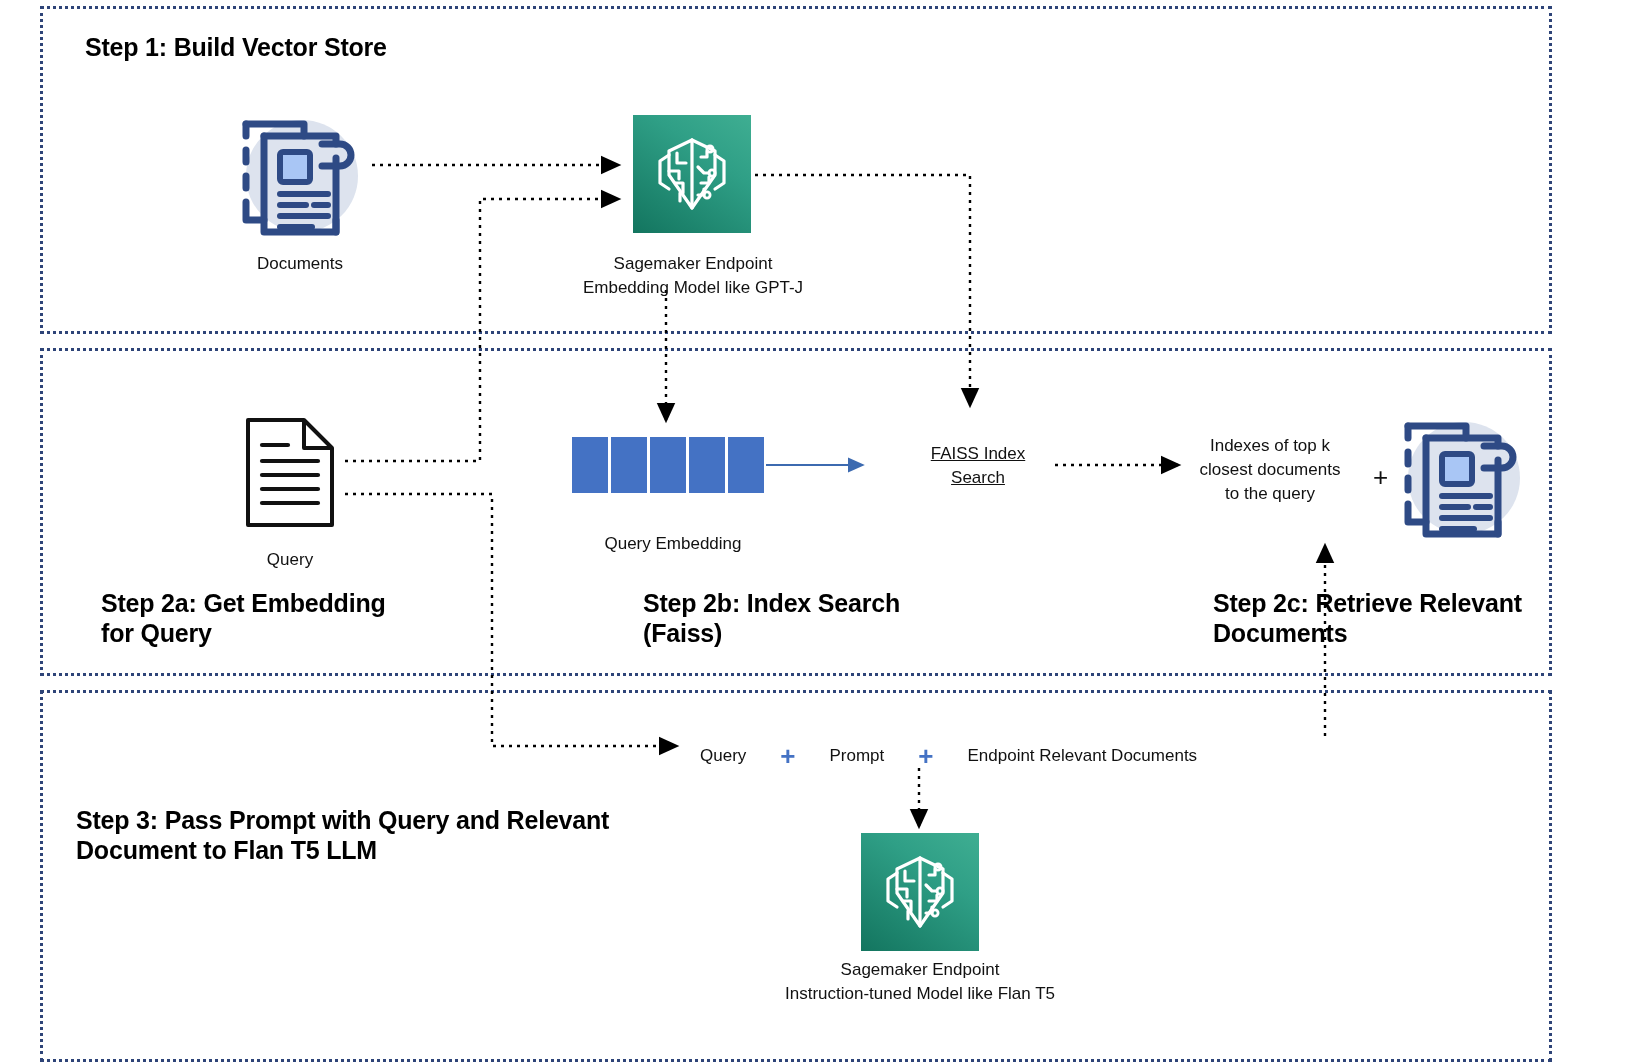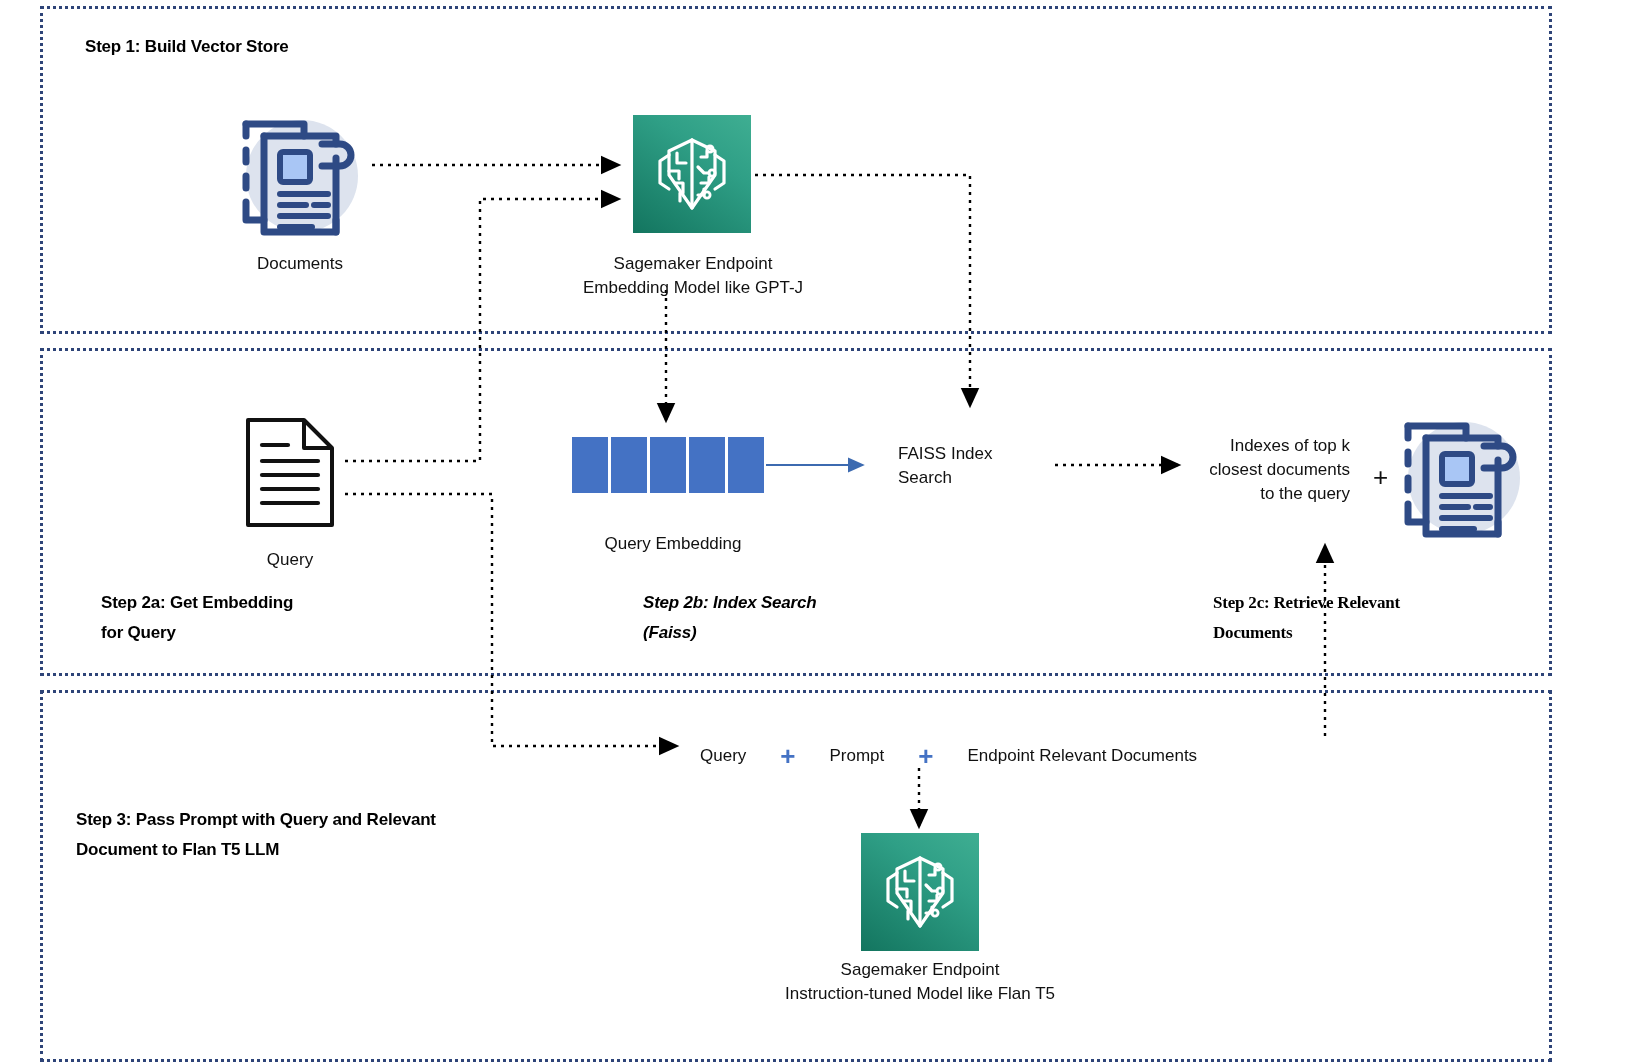--- a/index.html
+++ b/index.html
@@ -4,26 +4,26 @@
 <style>
   html,body{margin:0;padding:0;background:#ffffff;}
   body{width:1634px;height:1063px;position:relative;
        font-family:"Liberation Sans","DejaVu Sans",sans-serif;
        color:#0d0d0d;overflow:hidden;}
   .panel{position:absolute;border:3px dotted #2e4478;background:transparent;}
   #panel-step1{left:40px;top:6px;width:1506px;height:322px;}
   #panel-step2{left:40px;top:348px;width:1506px;height:322px;}
   #panel-step3{left:40px;top:690px;width:1506px;height:366px;}
 
-  .step-title{position:absolute;font-weight:bold;font-size:17px;line-height:30px;
+  .step-title{position:absolute;font-weight:bold;font-size:25px;line-height:30px;
               letter-spacing:-0.2px;white-space:pre-line;color:#000;}
   #title-step1{left:85px;top:32px;}
   #title-step2a{left:85px;top:588px;margin-left:16px;}
-  #title-step2b{left:643px;top:588px;font-style:italic;}
-  #title-step2c{left:1213px;top:588px;font-family:Liberation Serif, serif;}
+  #title-step2b{left:643px;top:588px;}
+  #title-step2c{left:1213px;top:588px;}
   #title-step3{left:76px;top:805px;}
 
   .cap{position:absolute;font-size:17px;line-height:24px;white-space:pre-line;color:#111;}
   .cap.center{text-align:center;}
 
   
   .sm-tile{position:absolute;background:linear-gradient(215deg,#3fae92 0%,#2f9f86 35%,#13755f 100%);}
   #sm-tile-1{left:633px;top:115px;width:118px;height:118px;}
   #sm-tile-2{left:861px;top:833px;width:118px;height:118px;}
   .sm-tile svg{position:absolute;left:50%;top:50%;transform:translate(-50%,-50%);}
@@ -35,22 +35,22 @@
 
   
   #query-icon{position:absolute;left:240px;top:415px;width:100px;height:115px;}
 
   
   #query-embedding{position:absolute;left:572px;top:437px;width:192px;height:56px;display:flex;}
   #query-embedding .blk{flex:1;background:#4472c4;margin-right:3px;}
   #query-embedding .blk:last-child{margin-right:0;}
 
   
-  #faiss-label{position:absolute;left:898px;top:442px;width:160px;text-align:left;}
-  #indexes-label{position:absolute;left:1190px;top:434px;width:160px;text-align:right;}
+  #faiss-label{position:absolute;left:898px;top:442px;width:160px;text-align:center;text-decoration:underline;}
+  #indexes-label{position:absolute;left:1190px;top:434px;width:160px;text-align:center;}
   #plus-docs{position:absolute;left:1373px;top:462px;font-size:26px;color:#111;}
 
   #row3{position:absolute;left:700px;top:742px;height:28px;display:flex;align-items:center;}
   #row3 .t{font-size:17px;color:#111;}
   #row3 .plus{font-size:26px;color:#4472c4;font-weight:bold;line-height:18px;}
 
   
   #wires{position:absolute;left:0;top:0;width:1634px;height:1063px;pointer-events:none;}
 </style>
 </head>

